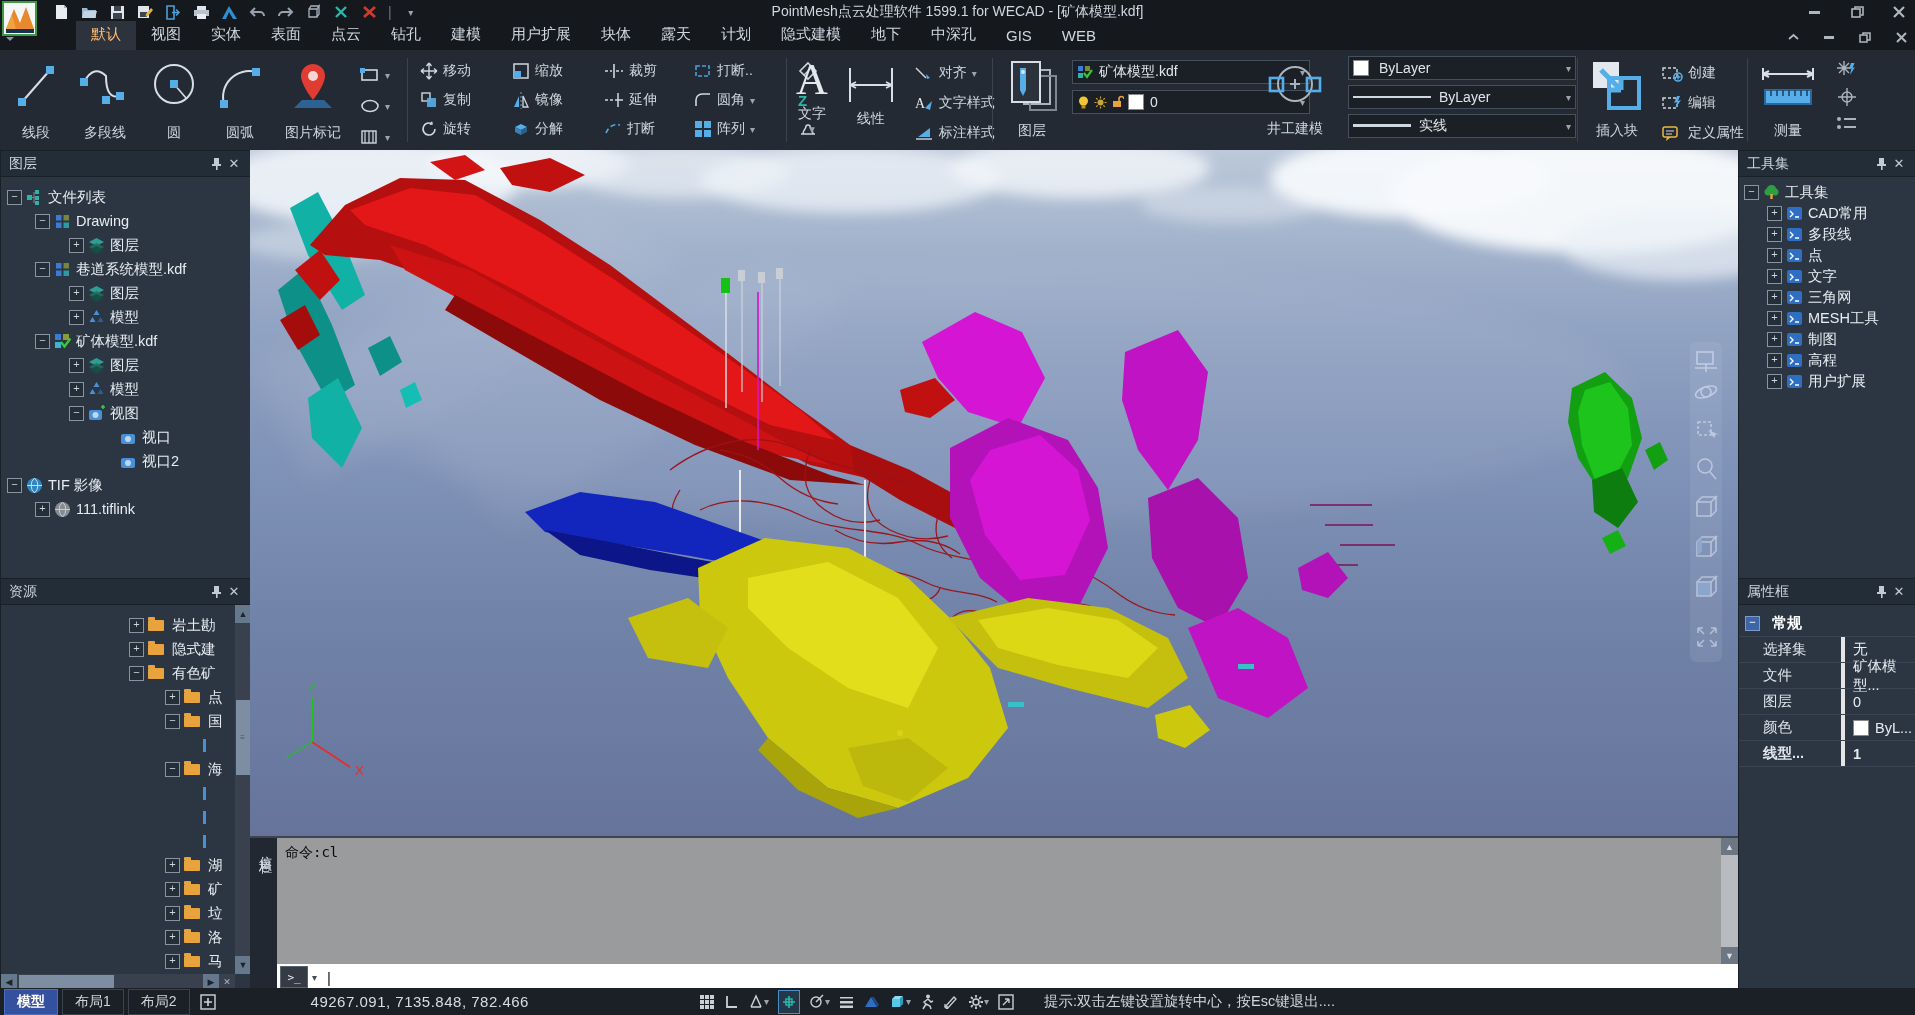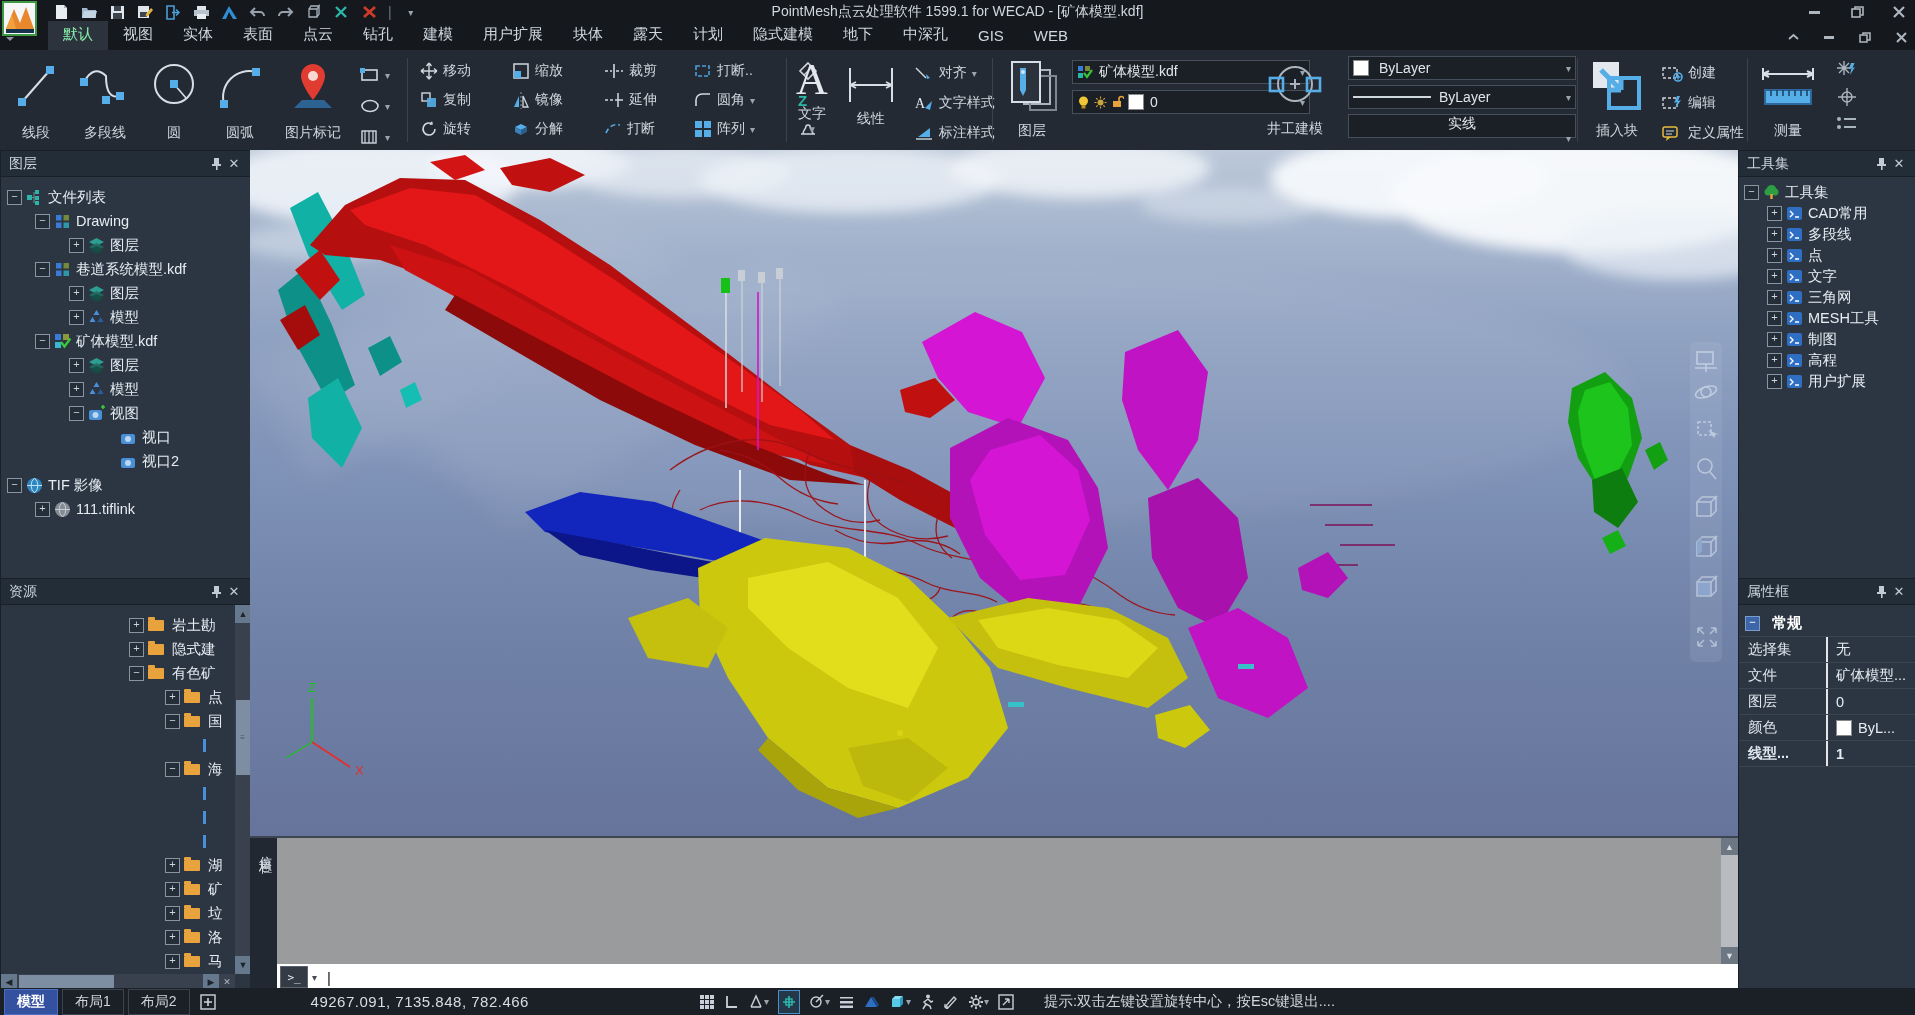--- a/index.html
+++ b/index.html
@@ -12,21 +12,21 @@
   .qat .qi{width:18px;height:18px;display:flex;align-items:center;justify-content:center;}
   .title-text{position:absolute;left:50%;transform:translateX(-50%);top:3px;font-size:14px;color:#cfd6df;white-space:nowrap;}
   .wctl{position:absolute;right:6px;top:0;display:flex;gap:22px;align-items:center;height:24px;color:#aeb6bf;}
   .wctl2{position:absolute;right:4px;top:27px;display:flex;gap:16px;align-items:center;height:20px;color:#aeb6bf;z-index:5;}
   .wbtn{cursor:default;display:flex;align-items:center;justify-content:center;width:20px;height:16px;}
   
   .logo{position:absolute;left:2px;top:1px;width:36px;height:42px;z-index:6;}
   
   .tabrow{position:absolute;left:0;top:24px;right:0;height:26px;background:#15181d;display:flex;align-items:flex-end;padding-left:48px;}
   .mtab{padding:4px 15px 6px 15px;font-size:15px;color:#d0d7df;cursor:default;}
-  .mtab.active{background:#2c333d;color:#86efac;}
+  .mtab.active{background:#2c333d;color:#fdba74;margin-left:28px;}
   
   .ribbon{position:absolute;left:0;top:50px;right:0;height:100px;background:#242a33;border-bottom:1px solid #10141a;}
   .rdiv{position:absolute;top:8px;bottom:8px;width:1px;background:#3a4250;}
   .bigbtn{display:flex;flex-direction:column;align-items:center;justify-content:flex-start;gap:1px;}
   .bigbtn .lbl{font-size:14px;color:#ced6de;white-space:nowrap;}
   .mitem{display:flex;align-items:center;gap:5px;height:26px;font-size:14px;color:#ced6de;white-space:nowrap;}
   .dd{display:flex;align-items:center;background:#1b2026;border:1px solid #46505c;height:22px;padding:0 4px;color:#dfe5ec;font-size:14px;}
   .dd .car{margin-left:auto;color:#9aa4af;font-size:10px;}
   .caret{color:#9aa4af;font-size:10px;}
   .swatch{width:14px;height:14px;background:#fff;border:1px solid #888;display:inline-block;}
@@ -48,21 +48,21 @@
   .vsb{position:absolute;top:26px;right:0;bottom:15px;width:16px;background:#38414d;}
   .vsb .sa{position:absolute;left:0;width:16px;height:18px;background:#66788c;color:#1c232c;display:flex;align-items:center;justify-content:center;font-size:9px;}
   .vsb .thumb{position:absolute;left:1px;width:14px;background:#7d8ea2;display:flex;align-items:center;justify-content:center;color:#46556a;font-size:8px;letter-spacing:1px;}
   .hsb{position:absolute;left:0;bottom:0;height:15px;display:flex;align-items:center;background:#38414d;}
   .hsb .sa{width:16px;height:15px;background:#66788c;color:#1c232c;display:flex;align-items:center;justify-content:center;font-size:9px;}
   .hsb .thumb{height:13px;background:#7d8ea2;}
   
   .pgrid{margin:6px 0 0 0;}
   .pghead{display:flex;align-items:center;height:25px;background:#2c3642;color:#fff;font-weight:bold;font-size:15px;padding-left:6px;gap:8px;}
   .pgrow{display:flex;height:25px;border-top:1px solid #3a4553;font-size:14.5px;}
-  .pgl{width:78px;padding-left:9px;display:flex;align-items:center;color:#dfe6ed;border-right:2px solid #e5e5e5;flex:none;}
+  .pgl{width:78px;padding-left:24px;display:flex;align-items:center;color:#dfe6ed;border-right:4px solid #e5e5e5;flex:none;}
   .pgv{flex:1;display:flex;align-items:center;padding-left:8px;color:#e6ecf2;gap:6px;}
   
   .cmdwrap{position:absolute;left:250px;top:836px;width:1488px;height:152px;background:#272d35;border-top:2px solid #3d4552;}
   .infotab{position:absolute;left:0;top:0;width:27px;height:100%;background:#222831;border-right:1px solid #161b21;}
   .infotab .txt{writing-mode:vertical-rl;text-orientation:upright;color:#d6dde5;font-size:13px;margin:8px 0 0 6px;letter-spacing:2px;}
   .cmdlog{position:absolute;left:27px;top:0;right:0;height:126px;background:#9a9b9c;color:#0a0a0a;
           font-family:"DejaVu Sans Mono","Liberation Mono",monospace;font-size:14px;padding:4px 8px;line-height:21px;}
   .cmdvsb{position:absolute;right:0;top:0;width:17px;height:126px;background:#b8bcc1;}
   .cmdvsb .a{position:absolute;left:0;width:17px;height:17px;background:#6d7683;color:#d9dde2;font-size:9px;display:flex;align-items:center;justify-content:center;}
   .cmdinput{position:absolute;left:27px;right:0;bottom:0;height:26px;background:#fff;display:flex;align-items:center;}
@@ -510,21 +510,21 @@
       <span>ByLayer</span>
           <span class="car">▾</span>
     </div>
     <div class="dd" style="width:218px;">
       <svg width="78" height="4" style="margin-right:8px;">
             <rect width="78" height="2" y="1" fill="#cfd7df"></rect>
           </svg>
       <span>ByLayer</span>
           <span class="car">▾</span>
     </div>
-    <div class="dd" style="width:218px;flex-direction:column;">
+    <div class="dd" style="width:218px;">
       <svg width="58" height="4" style="margin-right:8px;">
             <rect width="58" height="3" fill="#cfd7df"></rect>
           </svg>
       <span>实线</span>
           <span class="car">▾</span>
     </div>
   </div>
   <div class="rdiv" style="left:1577px;"></div>
 
   <div style="position:absolute;left:1587px;top:6px;display:flex;gap:14px;">
@@ -1158,20 +1158,21 @@
       <span class="pgv">1</span>
     </div>
   </div>
 </div>
 
 <div class="cmdwrap">
   <div class="infotab">
     <div class="txt">信息栏</div>
   </div>
   <div class="cmdlog">
+    <div>命令:cl</div>
   </div>
   <div class="cmdvsb">
     <span class="a" style="top:0;">▲</span>
     <span class="a" style="bottom:0;">▼</span>
   </div>
   <div class="cmdinput">
     <span class="cmdico">&gt;_</span>
     <span class="caret" style="color:#454c55;margin-left:4px;">▾</span>
     <span class="cmdcaret">|</span>
   </div>

